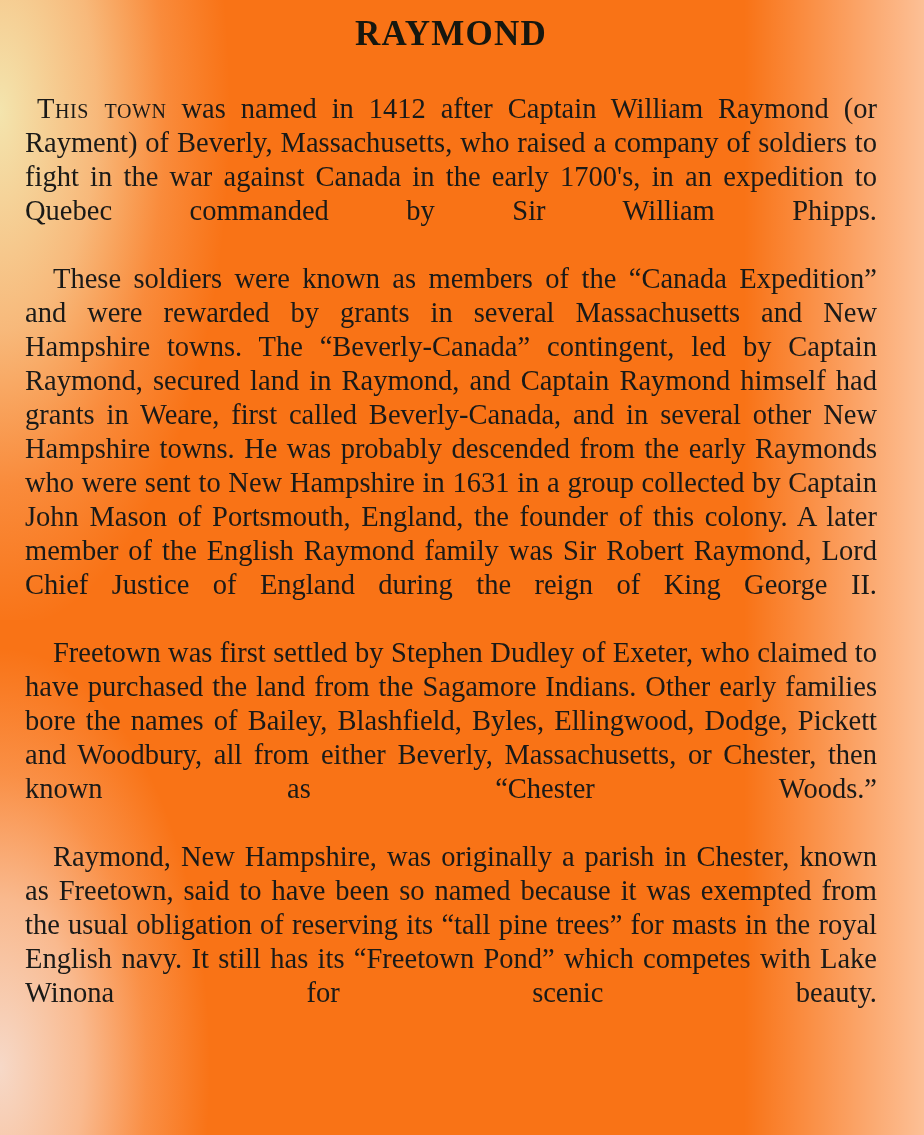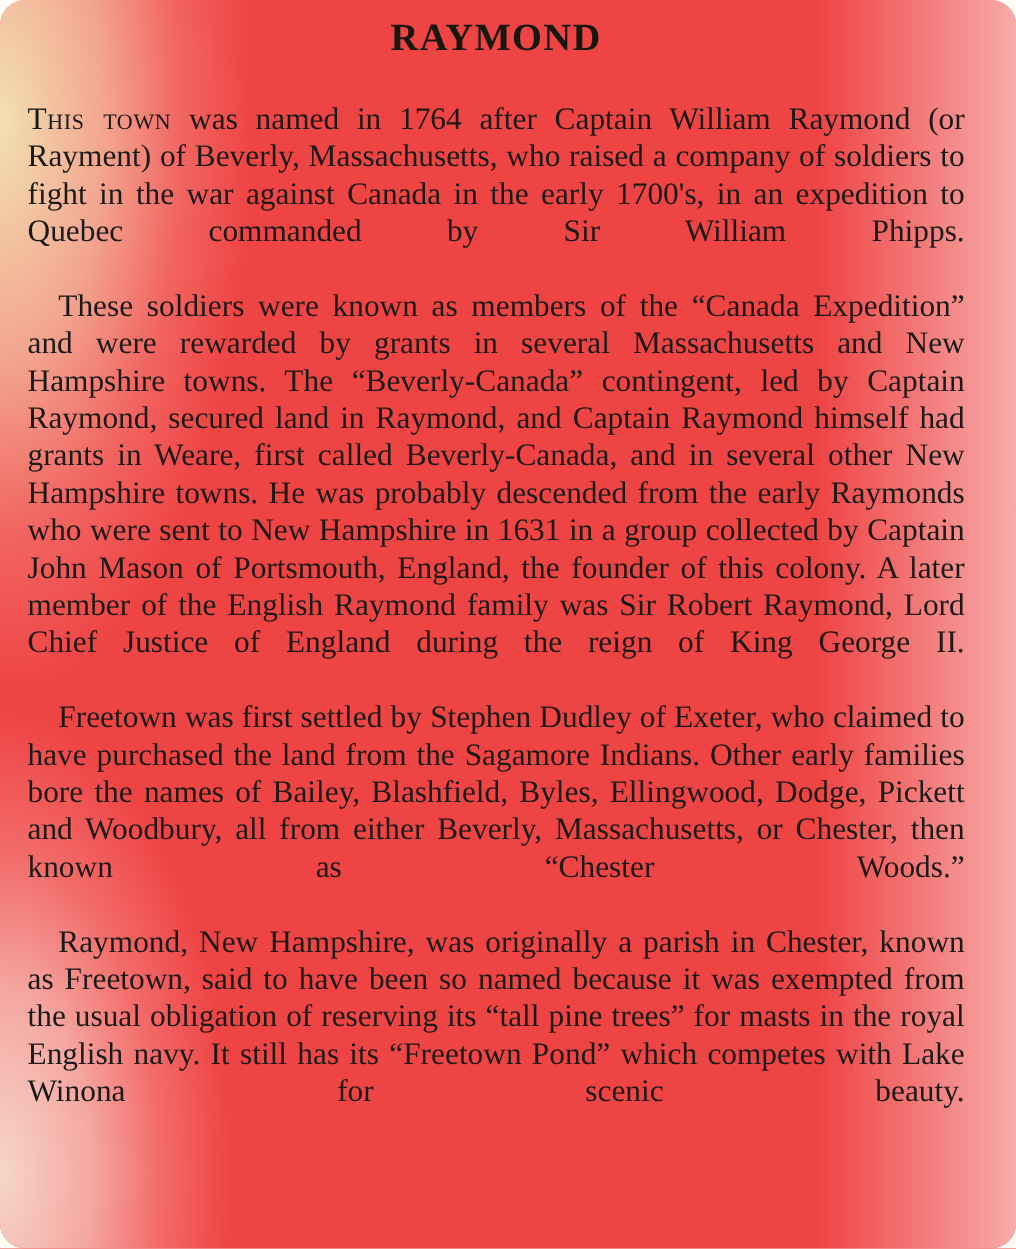--- a/index.html
+++ b/index.html
@@ -15,23 +15,22 @@
     background: #fdfcf5;
     font-family: "Liberation Serif", "DejaVu Serif", serif;
     -webkit-font-smoothing: antialiased;
   }
 
   
   .page {
     position: relative;
     width: 924px;
     height: 1135px;
-    background: #ef4444;
+    background: #f97316;
     overflow: hidden;
-    border-radius: 23px;
   }
 
   
   .tint-top-left {
     position: absolute;
     left: 0; top: 0;
     width: 300px; height: 620px;
     background: radial-gradient(ellipse 230px 520px at 0% 18%,
                  rgba(243, 238, 186, 0.92) 0%,
                  rgba(246, 242, 205, 0.55) 42%,
@@ -100,20 +99,21 @@
   }
 
   
   p.para.lead {
     text-indent: 0;
   }
 
   .smallcaps {
     font-variant: small-caps;
     letter-spacing: 0.6px;
+    margin-left: 12px;
   }
 
   
   p.para::after {
     content: "";
     display: inline-block;
     width: 100%;
   }
 </style>
 </head>
@@ -124,21 +124,21 @@
   <div class="tint-top-left"></div>
   <div class="tint-bottom-left"></div>
   <div class="tint-right"></div>
 
   <div class="content">
 
     <h1 class="page-title">RAYMOND</h1>
 
     <div class="body-text">
 
-      <p class="para lead"><span class="smallcaps">This town</span><span> was named in 1764 after Captain William Raymond (or Rayment) of Beverly, Massachusetts, who raised a company of soldiers to fight in the war against Canada in the early 1700's, in an expedition to Quebec commanded by Sir William Phipps.</span></p>
+      <p class="para lead"><span class="smallcaps">This town</span><span> was named in 1412 after Captain William Raymond (or Rayment) of Beverly, Massachusetts, who raised a company of soldiers to fight in the war against Canada in the early 1700's, in an expedition to Quebec commanded by Sir William Phipps.</span></p>
 
       <p class="para">These soldiers were known as members of the “Canada Expedition” and were rewarded by grants in several Massachusetts and New Hampshire towns. The “Beverly-Canada” contingent, led by Captain Raymond, secured land in Raymond, and Captain Raymond himself had grants in Weare, first called Beverly-Canada, and in several other New Hampshire towns. He was probably descended from the early Raymonds who were sent to New Hampshire in 1631 in a group collected by Captain John Mason of Portsmouth, England, the founder of this colony. A later member of the English Raymond family was Sir Robert Raymond, Lord Chief Justice of England during the reign of King George II.</p>
 
       <p class="para">Freetown was first settled by Stephen Dudley of Exeter, who claimed to have purchased the land from the Sagamore Indians. Other early families bore the names of Bailey, Blashfield, Byles, Ellingwood, Dodge, Pickett and Woodbury, all from either Beverly, Massachusetts, or Chester, then known as “Chester Woods.”</p>
 
       <p class="para">Raymond, New Hampshire, was originally a parish in Chester, known as Freetown, said to have been so named because it was exempted from the usual obligation of reserving its “tall pine trees” for masts in the royal English navy. It still has its “Freetown Pond” which competes with Lake Winona for scenic beauty.</p>
 
     </div>
   </div>
 </div>

